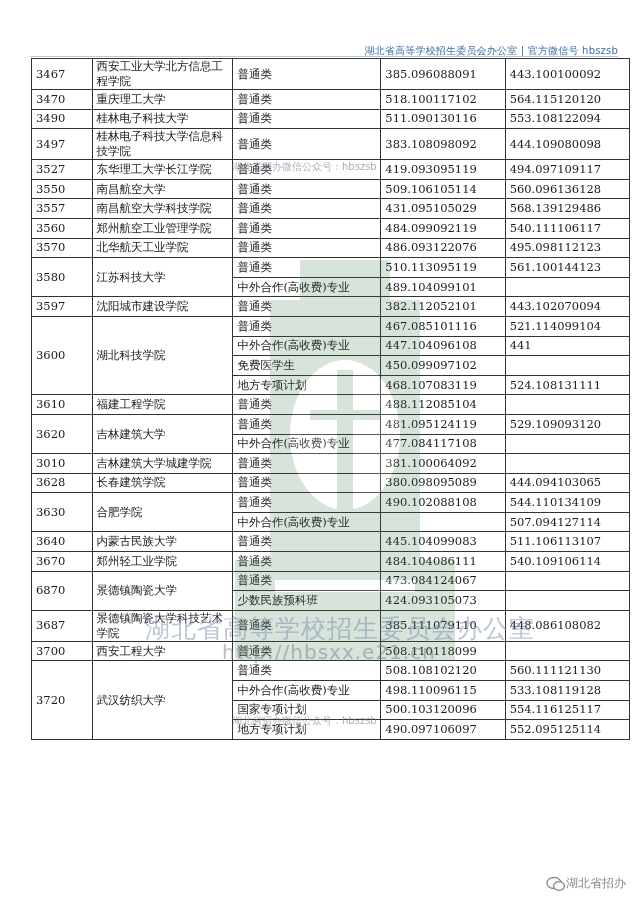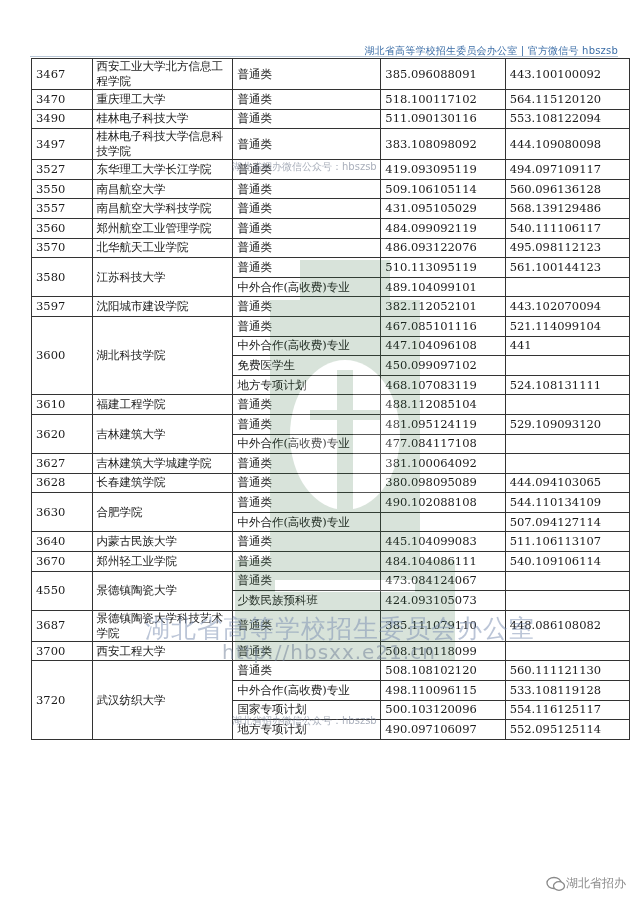--- a/index.html
+++ b/index.html
@@ -171,21 +171,21 @@
         <td class="cat">普通类</td>
         <td class="s1">481.095124119</td>
         <td class="s2">529.109093120</td>
       </tr>
       <tr>
         <td class="cat">中外合作(高收费)专业</td>
         <td class="s1">477.084117108</td>
         <td class="s2"></td>
       </tr>
       <tr>
-        <td class="code" rowspan="1">3627</td>
+        <td class="code" rowspan="1">3010</td>
         <td class="school" rowspan="1">吉林建筑大学城建学院</td>
         <td class="cat">普通类</td>
         <td class="s1">381.100064092</td>
         <td class="s2"></td>
       </tr>
       <tr>
         <td class="code" rowspan="1">3628</td>
         <td class="school" rowspan="1">长春建筑学院</td>
         <td class="cat">普通类</td>
         <td class="s1">380.098095089</td>
@@ -211,21 +211,21 @@
         <td class="s2">511.106113107</td>
       </tr>
       <tr>
         <td class="code" rowspan="1">3670</td>
         <td class="school" rowspan="1">郑州轻工业学院</td>
         <td class="cat">普通类</td>
         <td class="s1">484.104086111</td>
         <td class="s2">540.109106114</td>
       </tr>
       <tr>
-        <td class="code" rowspan="2">4550</td>
+        <td class="code" rowspan="2">6870</td>
         <td class="school" rowspan="2">景德镇陶瓷大学</td>
         <td class="cat">普通类</td>
         <td class="s1">473.084124067</td>
         <td class="s2"></td>
       </tr>
       <tr>
         <td class="cat">少数民族预科班</td>
         <td class="s1">424.093105073</td>
         <td class="s2"></td>
       </tr>

